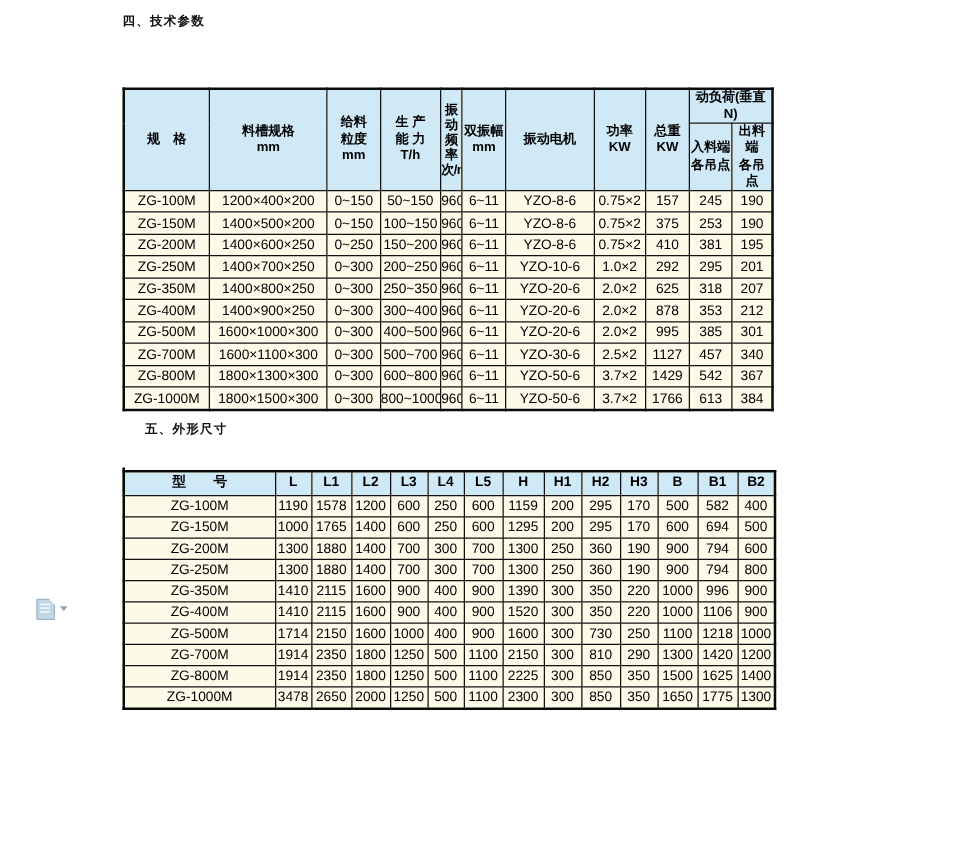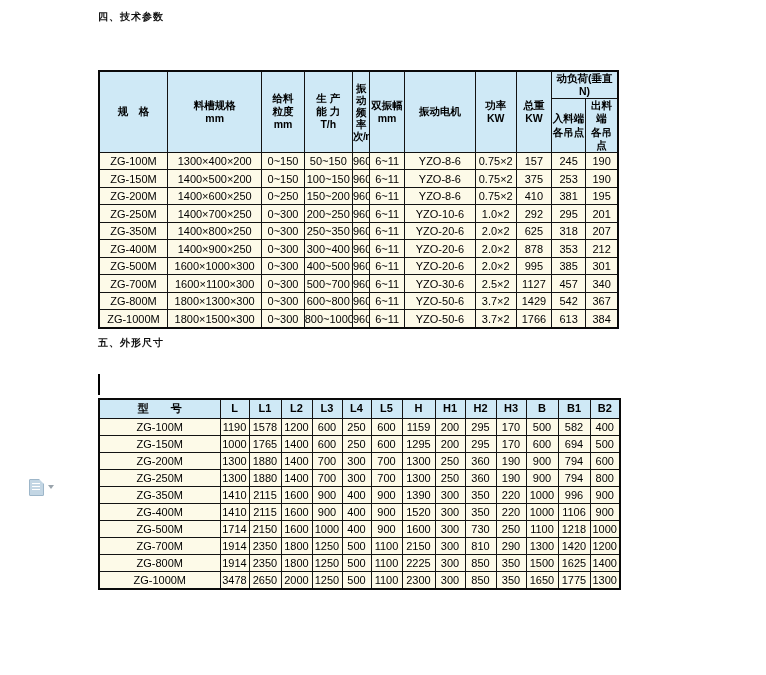--- a/index.html
+++ b/index.html
@@ -6,28 +6,28 @@
   body{
     width:766px;height:675px;position:relative;background:#ffffff;
     font-family:"Liberation Sans","DejaVu Sans",sans-serif;color:#000;
     overflow:hidden;
   }
   .section-title{
     position:absolute;left:98px;font-size:10px;font-weight:bold;color:#111;
     letter-spacing:1px;white-space:nowrap;
   }
   #title-tech{top:10px;}
-  #title-dims{top:336px;}
+  #title-dims{top:336px;margin-left:18px;}
 
   table{
     border-collapse:collapse;table-layout:fixed;position:absolute;left:98px;
     background:#fdfae8;
   }
   #tech-table{top:70px;width:521px;}
-  #dims-table{top:398px;width:521px;}
+  #dims-table{top:376px;width:521px;}
   th,td{
     border:1.5px solid #121212;text-align:center;vertical-align:middle;
     padding:0;overflow:hidden;
   }
   table{border:2px solid #0a0a0a;}
   th{
     background:#cfe9f6;font-size:11px;font-weight:bold;
     white-space:pre-line;line-height:1.25;
   }
   td{font-size:11px;background:#fdfae8;white-space:nowrap;}
@@ -110,21 +110,21 @@
     <tr class="subhead-row">
       <th>入料端
 各吊点</th>
       <th>出料端
 各吊点</th>
     </tr>
   </thead>
   <tbody>
       <tr>
         <td>ZG-100M</td>
-        <td>1300×400×200</td>
+        <td>1200×400×200</td>
         <td>0~150</td>
         <td>50~150</td>
         <td>960</td>
         <td>6~11</td>
         <td>YZO-8-6</td>
         <td>0.75×2</td>
         <td>157</td>
         <td>245</td>
         <td>190</td>
       </tr>

